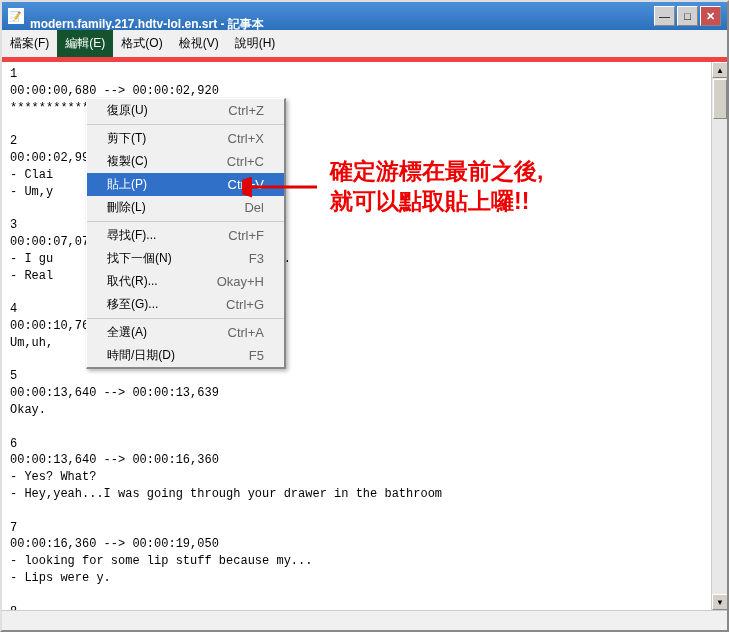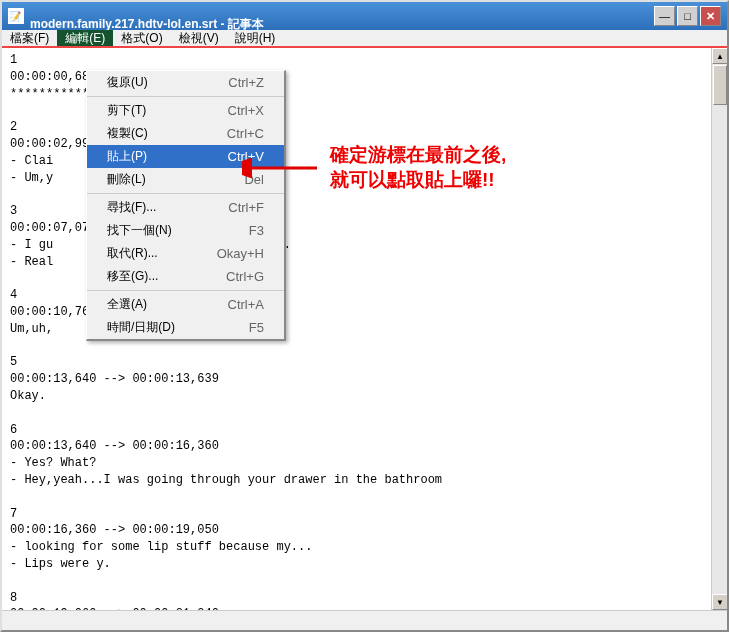--- a/index.html
+++ b/index.html
@@ -68,24 +68,24 @@
       font-size: 11px;
       color: #000;
     }
     .title-btn.close {
       background: #c75050;
       color: white;
       font-weight: bold;
     }
     .menu-bar {
       background: #f0f0f0;
-      border-bottom: 2px solid #ef4444;
-      display: flex;
-      align-items: center;
-      height: 18px;
+      border-bottom: 5px solid #ef4444;
+      display: flex;
+      align-items: center;
+      height: 32px;
       flex-shrink: 0;
     }
     .menu-item {
       padding: 2px 8px;
       cursor: pointer;
       font-size: 12px;
       height: 100%;
       display: flex;
       align-items: center;
     }
@@ -144,21 +144,21 @@
       height: 40px;
       background: #d4d0c8;
       border: 1px solid #888;
       border-top: 1px solid #fff;
       border-left: 1px solid #fff;
       margin: 1px auto;
     }
     
     .dropdown-menu {
       position: absolute;
-      top: 22px;
+      top: 36px;
       left: 84px;
       background: #f0f0f0;
       border: 1px solid #888;
       border-top: 1px solid #fff;
       border-left: 1px solid #fff;
       border-bottom: 2px solid #888;
       border-right: 2px solid #888;
       min-width: 200px;
       z-index: 100;
       box-shadow: 2px 2px 4px rgba(0,0,0,0.3);
@@ -190,21 +190,21 @@
       display: flex;
       align-items: center;
       z-index: 200;
       pointer-events: none;
     }
     .arrow-svg {
       flex-shrink: 0;
     }
     .annotation-text {
       color: #e00;
-      font-size: 19px;
+      font-size: 23px;
       font-weight: bold;
       font-family: 'Microsoft JhengHei', sans-serif;
       line-height: 1.3;
       margin-left: 8px;
     }
     .status-bar {
       height: 20px;
       background: #f0f0f0;
       border-top: 1px solid #ccc;
       display: flex;

